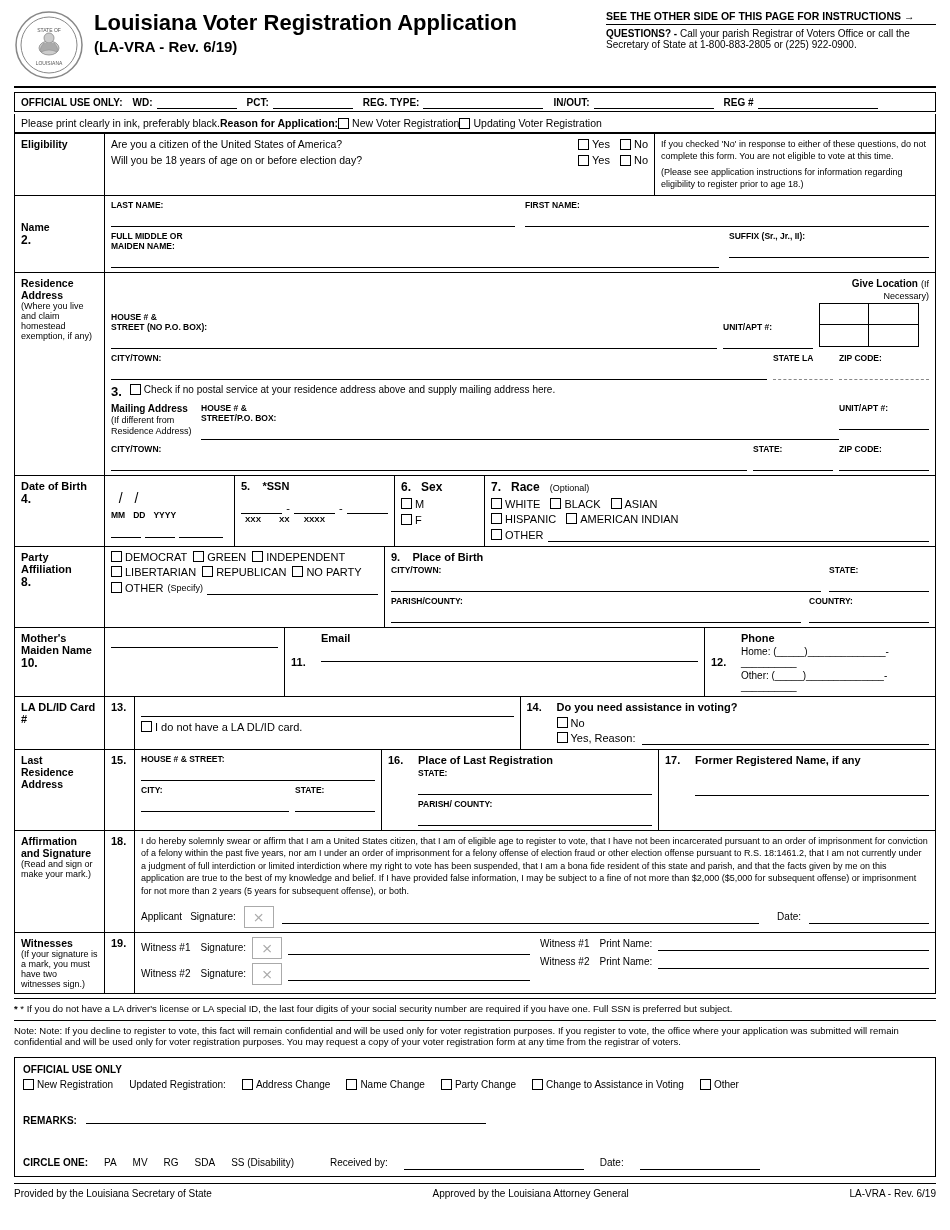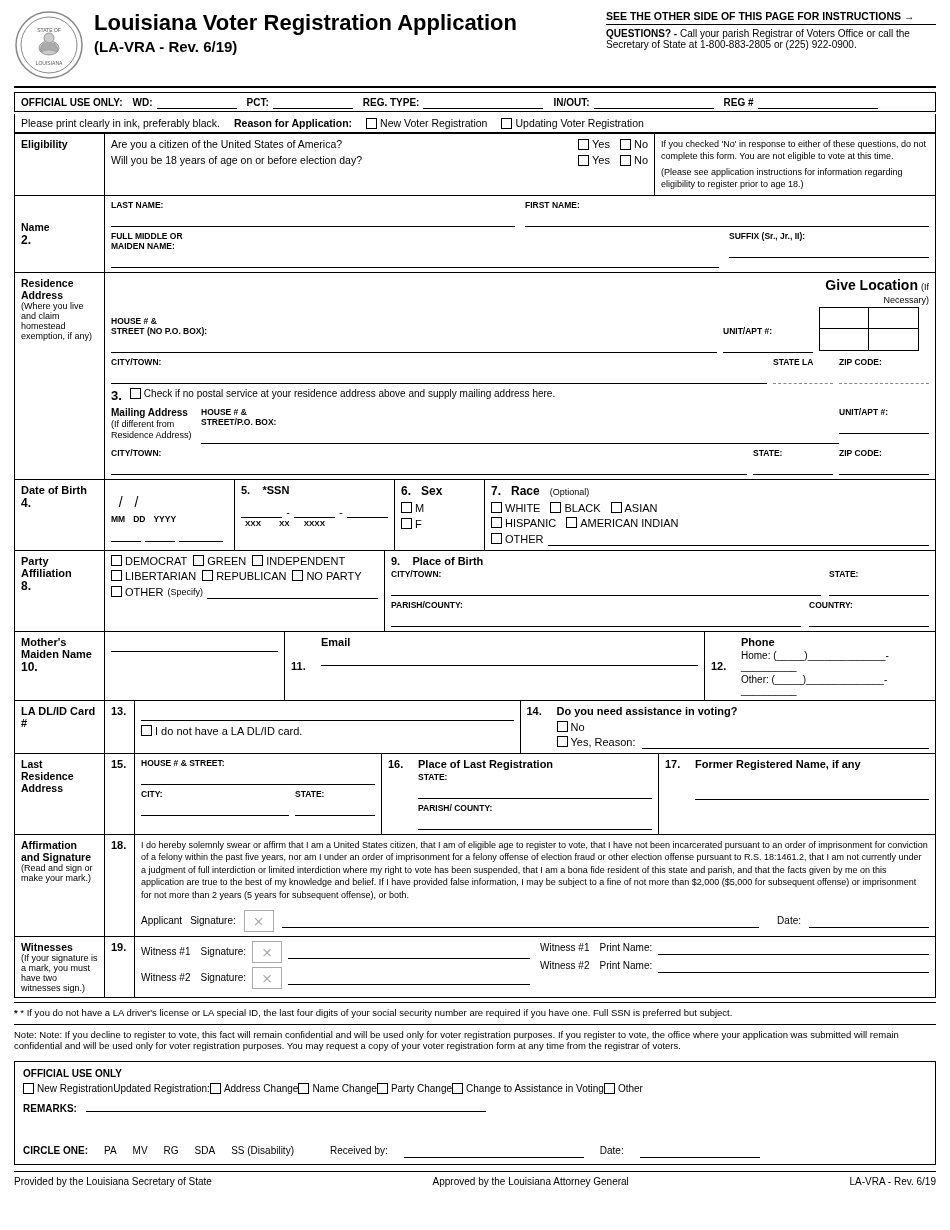--- a/index.html
+++ b/index.html
@@ -81,21 +81,20 @@
     .underline-field-lg { min-width: 120px; }
 
     
     .reason-bar {
       display: flex;
       align-items: center;
       padding: 3px 6px;
       font-size: 10.5px;
       border: 1px solid #000;
       border-top: none;
-      gap: 14px;
       margin-bottom: 0;
     }
     .reason-bar .print-note { color: #000; }
     .reason-bar .reason-label { font-weight: bold; }
     .checkbox-item {
       display: flex;
       align-items: center;
       gap: 3px;
       cursor: pointer;
     }
@@ -407,21 +406,21 @@
               <span>HOUSE # &amp;</span><br>
               <span>STREET (NO P.O. BOX):</span>
             </div>
             <div class="solid-underline"></div>
           </div>
           <div style="width:90px;">
             <div class="field-label">UNIT/APT #:</div>
             <div class="solid-underline"></div>
           </div>
           <div style="width:110px; text-align:right; padding-bottom:2px;">
-            <span style="font-weight:bold; font-size:14px;">Give Location</span>
+            <span style="font-weight:bold; font-size:10px;">Give Location</span>
             <span style="font-size:9px;">(If Necessary)</span>
             
             <div style="display:grid; grid-template-columns:1fr 1fr; grid-template-rows:1fr 1fr; border:1px solid #000; width:100px; height:44px; margin-top:2px;">
               <div style="border-right:1px solid #000; border-bottom:1px solid #000;"></div>
               <div style="border-bottom:1px solid #000;"></div>
               <div style="border-right:1px solid #000;"></div>
               <div></div>
             </div>
           </div>
         </div>
@@ -845,21 +844,21 @@
   <div class="footer-note">
     <span class="bold">*</span> <span>* If you do not have a LA driver's license or LA special ID, the last four digits of your social security number are required if you have one. Full SSN is preferred but subject.</span>
   </div>
 
   <div style="font-size:9.5px; padding:4px 0; border-top:1px solid #000; margin-top:2px;">
     <span class="bold">Note:</span> <span>Note: If you decline to register to vote, this fact will remain confidential and will be used only for voter registration purposes. If you register to vote, the office where your application was submitted will remain confidential and will be used only for voter registration purposes. You may request a copy of your voter registration form at any time from the registrar of voters.</span>
   </div>
 
   <div class="official-use-bottom">
     <div style="font-weight:bold; margin-bottom:4px;">OFFICIAL USE ONLY</div>
-    <div style="display:flex; align-items:center; gap:0; flex-wrap:wrap; margin-bottom:4px;">
+    <div style="display:flex; align-items:center; gap:16px; flex-wrap:wrap; margin-bottom:20px;">
       <div class="checkbox-item">
         <span class="checkbox-box"></span>
         <span>New Registration</span>
       </div>
       <span>Updated Registration:</span>
       <div class="checkbox-item">
         <span class="checkbox-box"></span>
         <span>Address Change</span>
       </div>
       <div class="checkbox-item">

